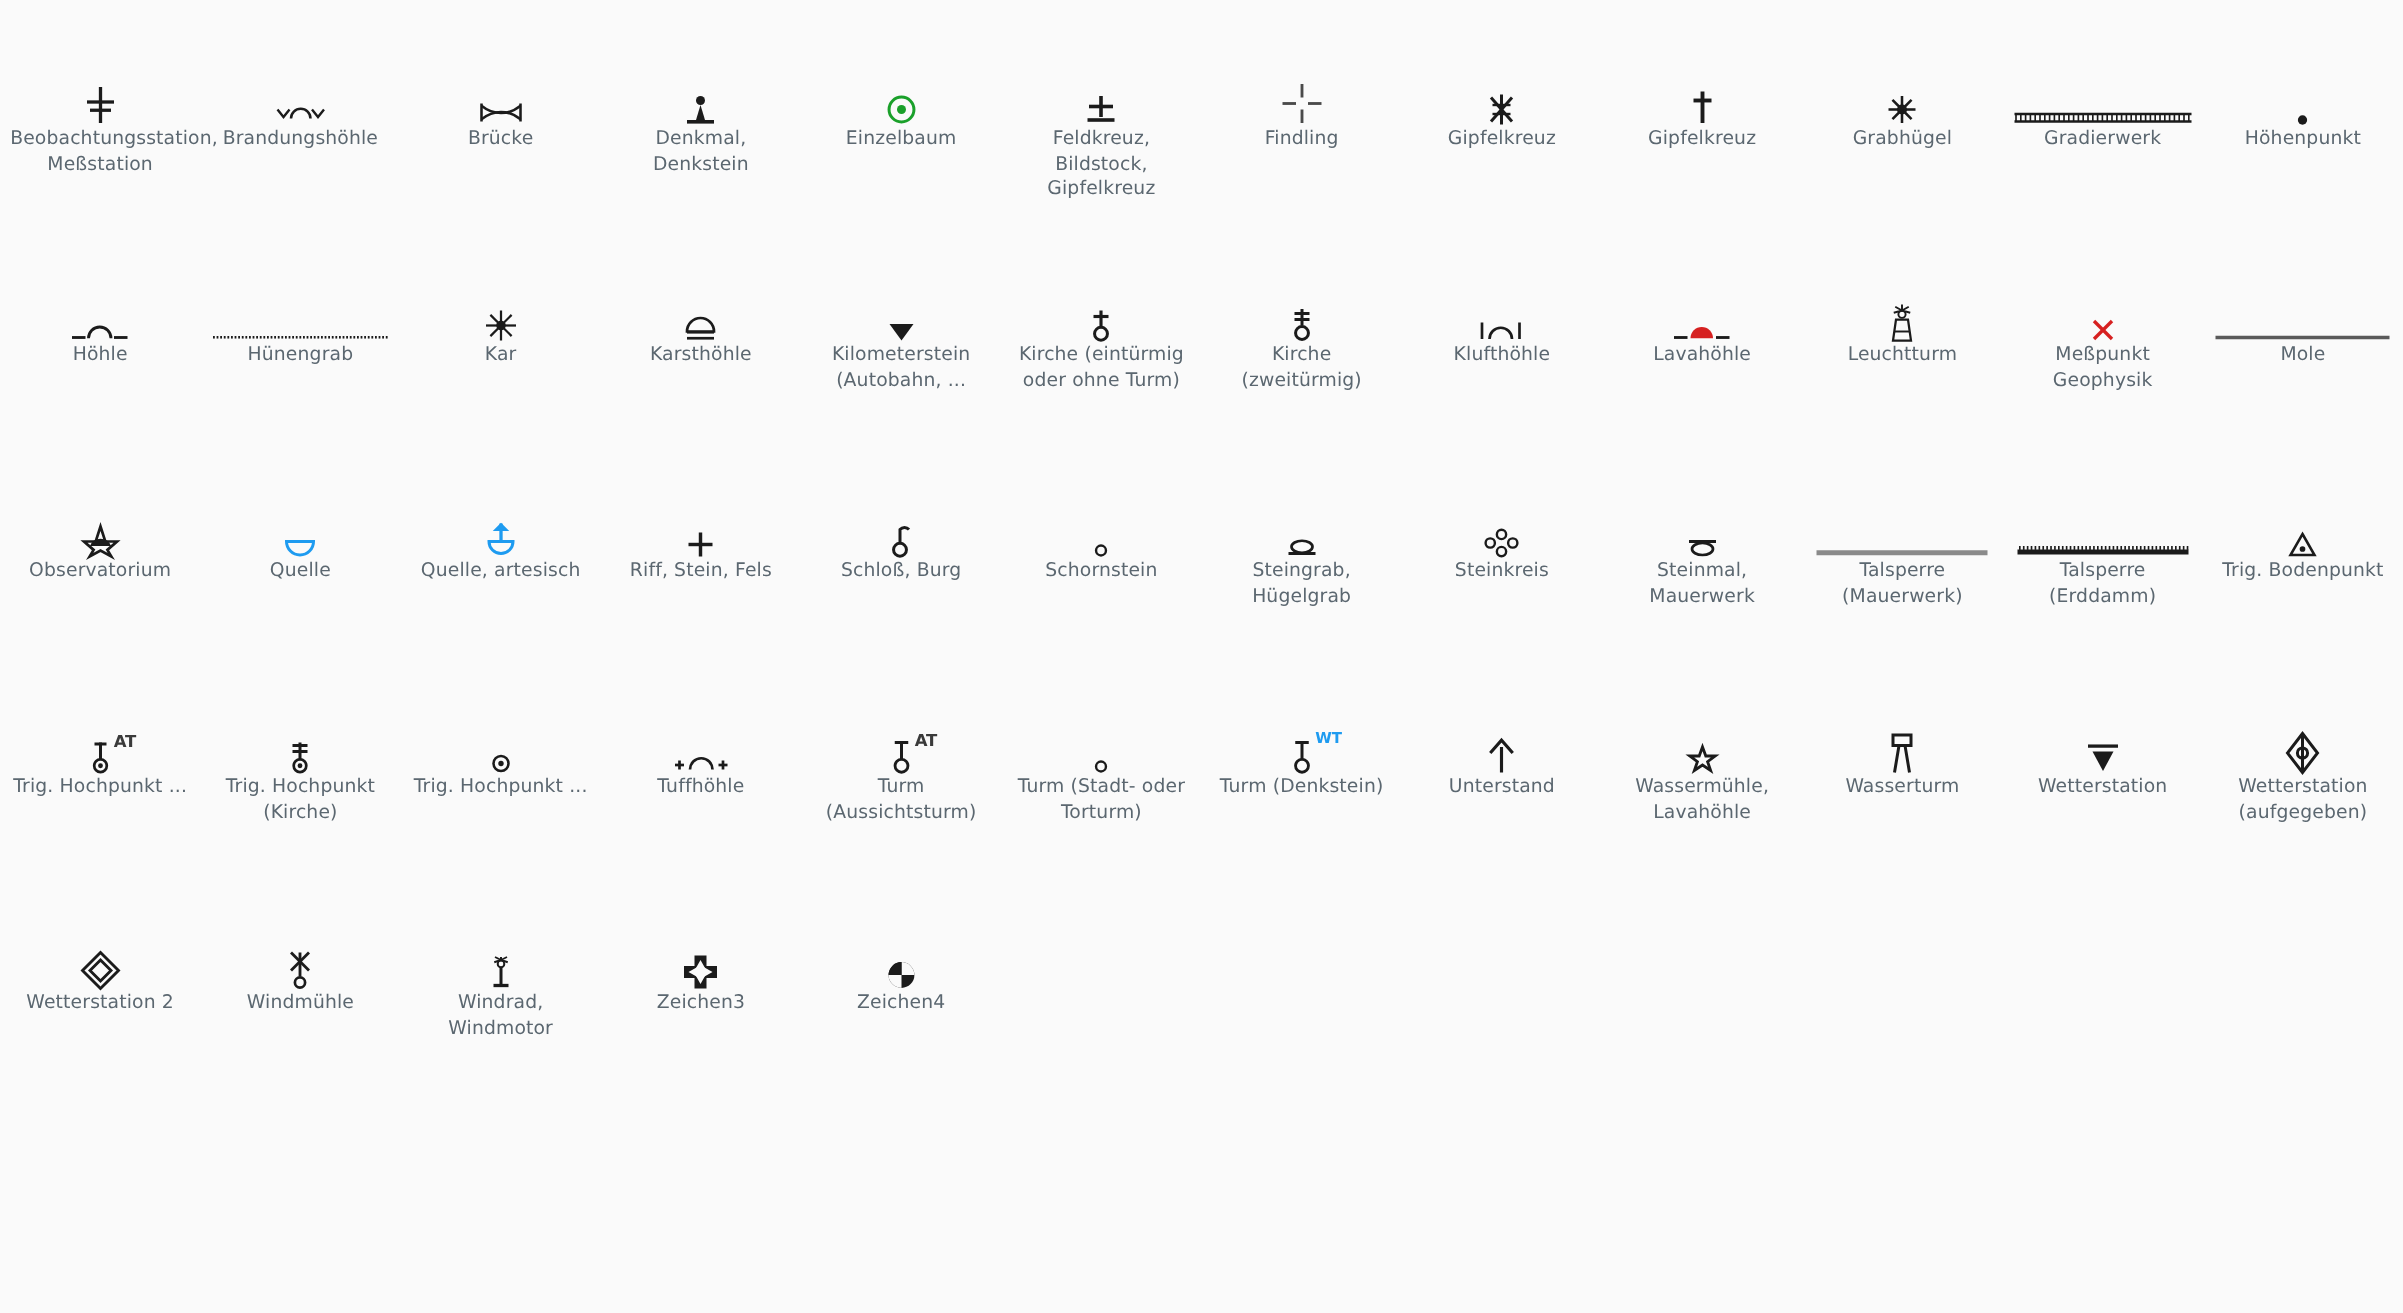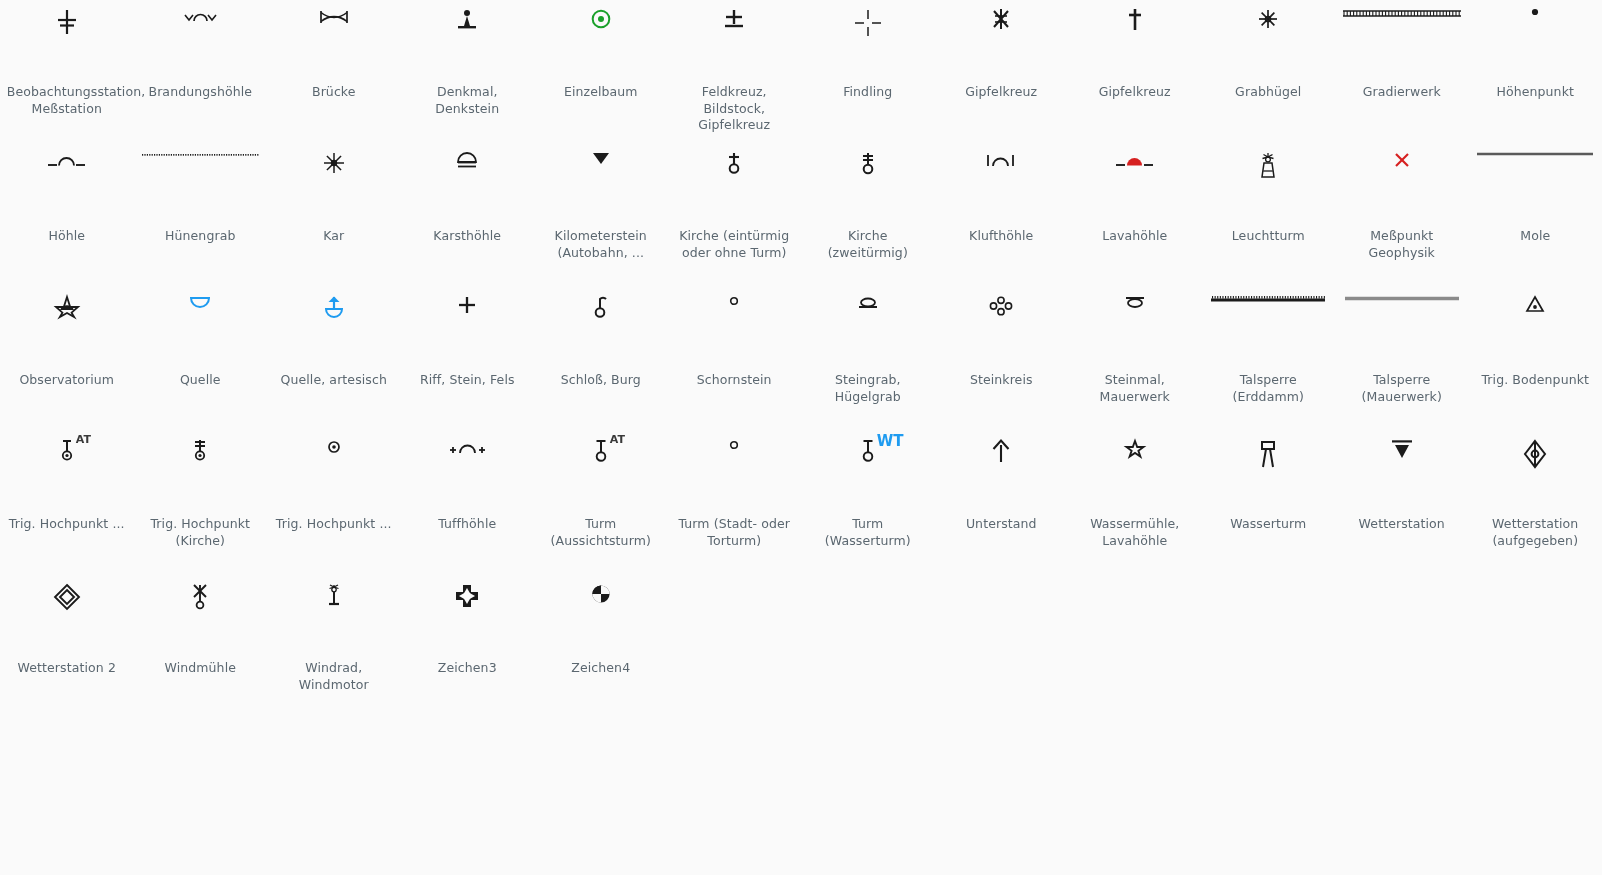--- a/index.html
+++ b/index.html
@@ -15,21 +15,21 @@
     grid-auto-rows:144px;
     width:1602px;
   }
   .cell{
     display:flex;flex-direction:column;align-items:center;
     padding-top:8px;
     box-sizing:border-box;
   }
   .sym{
     height:76px;width:133px;
-    display:flex;align-items:flex-start;justify-content:center;
+    display:flex;align-items:flex-end;justify-content:center;
     color:#1b1b1b;
   }
   .sym svg{display:block;overflow:visible;}
   .lbl{
     font-size:12.5px;
     line-height:16.5px;
     color:#5b6770;
     text-align:center;
     width:120px;
     letter-spacing:.1px;
@@ -449,20 +449,28 @@
       <div class="sym">
         <svg width="22" height="13" viewBox="0 0 22 13">
           <line x1="2" y1="2" x2="20" y2="2" stroke="#1b1b1b" stroke-width="2"></line>
           <ellipse cx="11" cy="7" rx="7" ry="4" fill="none" stroke="#1b1b1b" stroke-width="1.8"></ellipse>
         </svg>
       </div>
       <div class="lbl">Steinmal, Mauerwerk</div>
     </div>
     <div class="cell">
       <div class="sym">
+        <svg width="114" height="6" viewBox="0 0 114 6">
+          <line x1="0" y1="2.5" x2="114" y2="2.5" stroke="#8a8a8a" stroke-width="3.4"></line>
+        </svg>
+      </div>
+      <div class="lbl">Talsperre (Mauerwerk)</div>
+    </div>
+    <div class="cell">
+      <div class="sym">
         <svg width="114" height="8" viewBox="0 0 114 8">
           <line x1="0" y1="4" x2="114" y2="4" stroke="#1b1b1b" stroke-width="3.2"></line>
           <rect x="1.0" y="0" width="1.1" height="2.6" fill="#1b1b1b"></rect>
           <rect x="3.6" y="0" width="1.1" height="2.6" fill="#1b1b1b"></rect>
           <rect x="6.2" y="0" width="1.1" height="2.6" fill="#1b1b1b"></rect>
           <rect x="8.8" y="0" width="1.1" height="2.6" fill="#1b1b1b"></rect>
           <rect x="11.4" y="0" width="1.1" height="2.6" fill="#1b1b1b"></rect>
           <rect x="14.0" y="0" width="1.1" height="2.6" fill="#1b1b1b"></rect>
           <rect x="16.6" y="0" width="1.1" height="2.6" fill="#1b1b1b"></rect>
           <rect x="19.2" y="0" width="1.1" height="2.6" fill="#1b1b1b"></rect>
@@ -501,28 +509,20 @@
           <rect x="105.0" y="0" width="1.1" height="2.6" fill="#1b1b1b"></rect>
           <rect x="107.6" y="0" width="1.1" height="2.6" fill="#1b1b1b"></rect>
           <rect x="110.2" y="0" width="1.1" height="2.6" fill="#1b1b1b"></rect>
           <rect x="112.8" y="0" width="1.1" height="2.6" fill="#1b1b1b"></rect>
         </svg>
       </div>
       <div class="lbl">Talsperre (Erddamm)</div>
     </div>
     <div class="cell">
       <div class="sym">
-        <svg width="114" height="6" viewBox="0 0 114 6">
-          <line x1="0" y1="2.5" x2="114" y2="2.5" stroke="#8a8a8a" stroke-width="3.4"></line>
-        </svg>
-      </div>
-      <div class="lbl">Talsperre (Mauerwerk)</div>
-    </div>
-    <div class="cell">
-      <div class="sym">
         <svg width="18" height="17" viewBox="0 0 18 17">
           <path d="M9 1 L17 15 L1 15 Z" fill="none" stroke="#1b1b1b" stroke-width="1.7"></path>
           <circle cx="9" cy="11" r="1.9" fill="#1b1b1b"></circle>
         </svg>
       </div>
       <div class="lbl">Trig. Bodenpunkt</div>
     </div>
     <div class="cell">
       <div class="sym" style="position: relative;">
         <span style="position:relative;display:inline-block;line-height:0">
@@ -592,24 +592,24 @@
       <div class="lbl">Turm (Stadt- oder Torturm)</div>
     </div>
     <div class="cell">
       <div class="sym" style="position: relative;">
         <span style="position:relative;display:inline-block;line-height:0">
           <svg width="18" height="22" viewBox="0 0 18 22">
             <line x1="9" y1="0" x2="9" y2="12" stroke="#1b1b1b" stroke-width="2"></line>
             <line x1="4.5" y1="1" x2="13.5" y2="1" stroke="#1b1b1b" stroke-width="2"></line>
             <circle cx="9" cy="16.5" r="4.3" fill="none" stroke="#1b1b1b" stroke-width="1.9"></circle>
           </svg>
-          <span style="position:absolute;left:100%;top:-6px;font-size:15px;font-weight:bold;color:#1e9bf0;white-space:nowrap;line-height:1">WT</span>
+          <span style="position:absolute;left:100%;top:-6px;font-size:10px;font-weight:bold;color:#1e9bf0;white-space:nowrap;line-height:1">WT</span>
         </span>
       </div>
-      <div class="lbl">Turm (Wasserturm)</div>
+      <div class="lbl">Turm (Denkstein)</div>
     </div>
     <div class="cell">
       <div class="sym">
         <svg width="20" height="23" viewBox="0 0 20 23">
           <line x1="10" y1="22" x2="10" y2="5" stroke="#1b1b1b" stroke-width="2.1"></line>
           <path d="M2.5 9 L10 0.5 L17.5 9" fill="none" stroke="#1b1b1b" stroke-width="2.1"></path>
         </svg>
       </div>
       <div class="lbl">Unterstand</div>
     </div>

